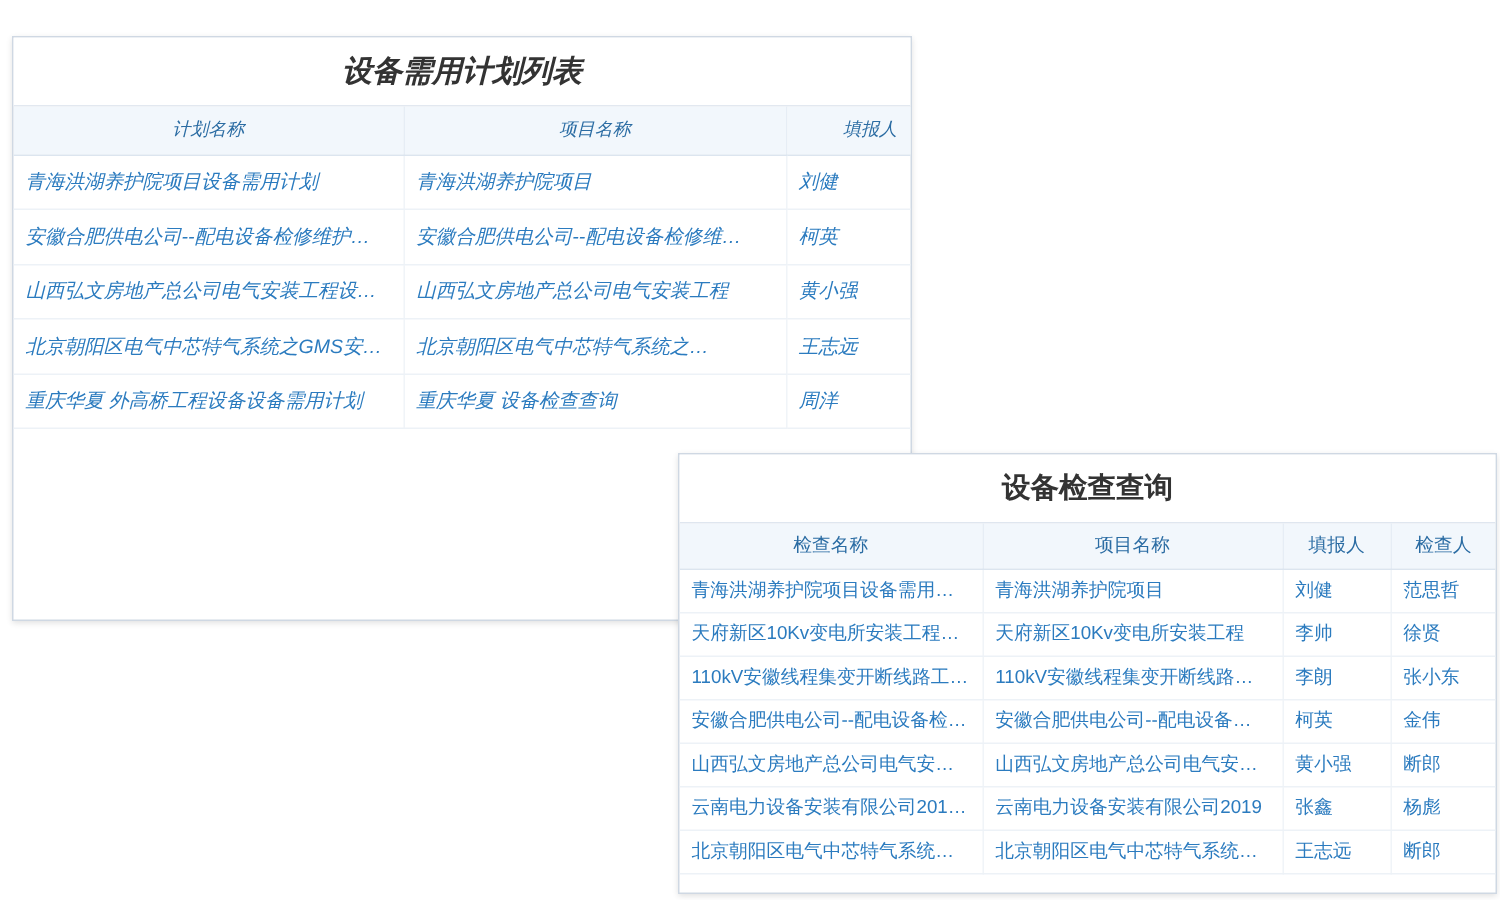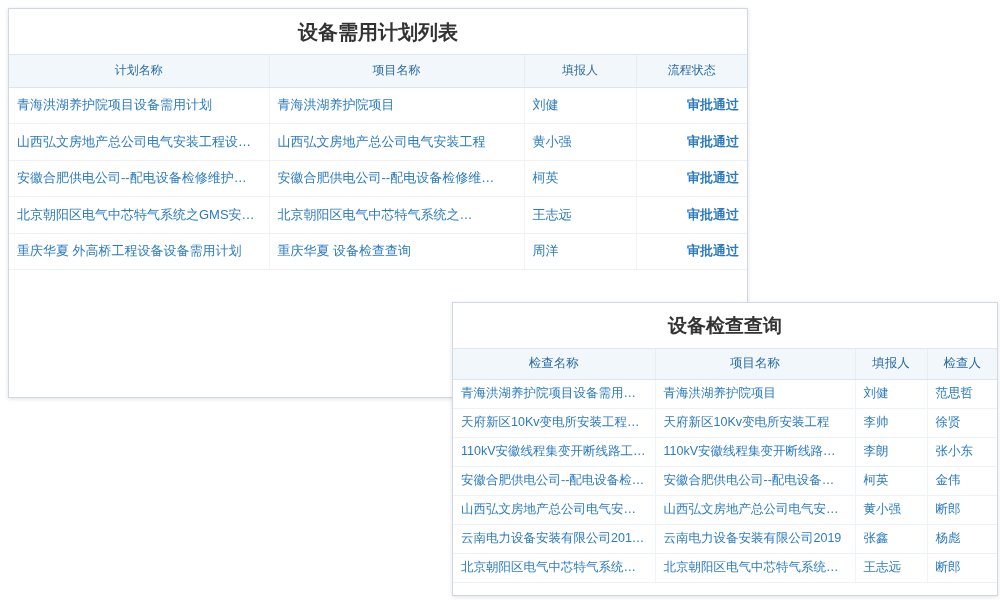--- a/index.html
+++ b/index.html
@@ -82,23 +82,24 @@
 
   .status-cell {
     color: #1a5f9c;
     font-weight: bold;
     text-align: right;
   }
 
   
   #panel-plan {
     left: 8px;
-    top: 8px;
-    width: 740px;
+    top: 24px;
+    width: 600px;
     height: 390px;
+    font-style: italic;
   }
   #panel-plan .panel-title { border-bottom: 1px solid #e2e8f0; }
 
   #panel-plan table.grid tbody td { height: 36.5px; }
 
   
   .p1-col1 { width: 260px; }
   .p1-col2 { width: 255px; }
   .p1-col3 { width: 112px; }
   .p1-col4 { width: 111px; }
@@ -144,29 +145,29 @@
         </tr>
       </thead>
       <tbody>
         <tr>
           <td class="c-left">青海洪湖养护院项目设备需用计划</td>
           <td class="c-left">青海洪湖养护院项目</td>
           <td class="c-center">刘健</td>
           <td class="status-cell">审批通过</td>
         </tr>
         <tr>
+          <td class="c-left">安徽合肥供电公司--配电设备检修维护…</td>
+          <td class="c-left">安徽合肥供电公司--配电设备检修维…</td>
+          <td class="c-center">柯英</td>
+          <td class="status-cell">审批通过</td>
+        </tr>
+        <tr>
           <td class="c-left">山西弘文房地产总公司电气安装工程设…</td>
           <td class="c-left">山西弘文房地产总公司电气安装工程</td>
           <td class="c-center">黄小强</td>
-          <td class="status-cell">审批通过</td>
-        </tr>
-        <tr>
-          <td class="c-left">安徽合肥供电公司--配电设备检修维护…</td>
-          <td class="c-left">安徽合肥供电公司--配电设备检修维…</td>
-          <td class="c-center">柯英</td>
           <td class="status-cell">审批通过</td>
         </tr>
         <tr>
           <td class="c-left">北京朝阳区电气中芯特气系统之GMS安…</td>
           <td class="c-left">北京朝阳区电气中芯特气系统之…</td>
           <td class="c-center">王志远</td>
           <td class="status-cell">审批通过</td>
         </tr>
         <tr>
           <td class="c-left">重庆华夏 外高桥工程设备设备需用计划</td>

